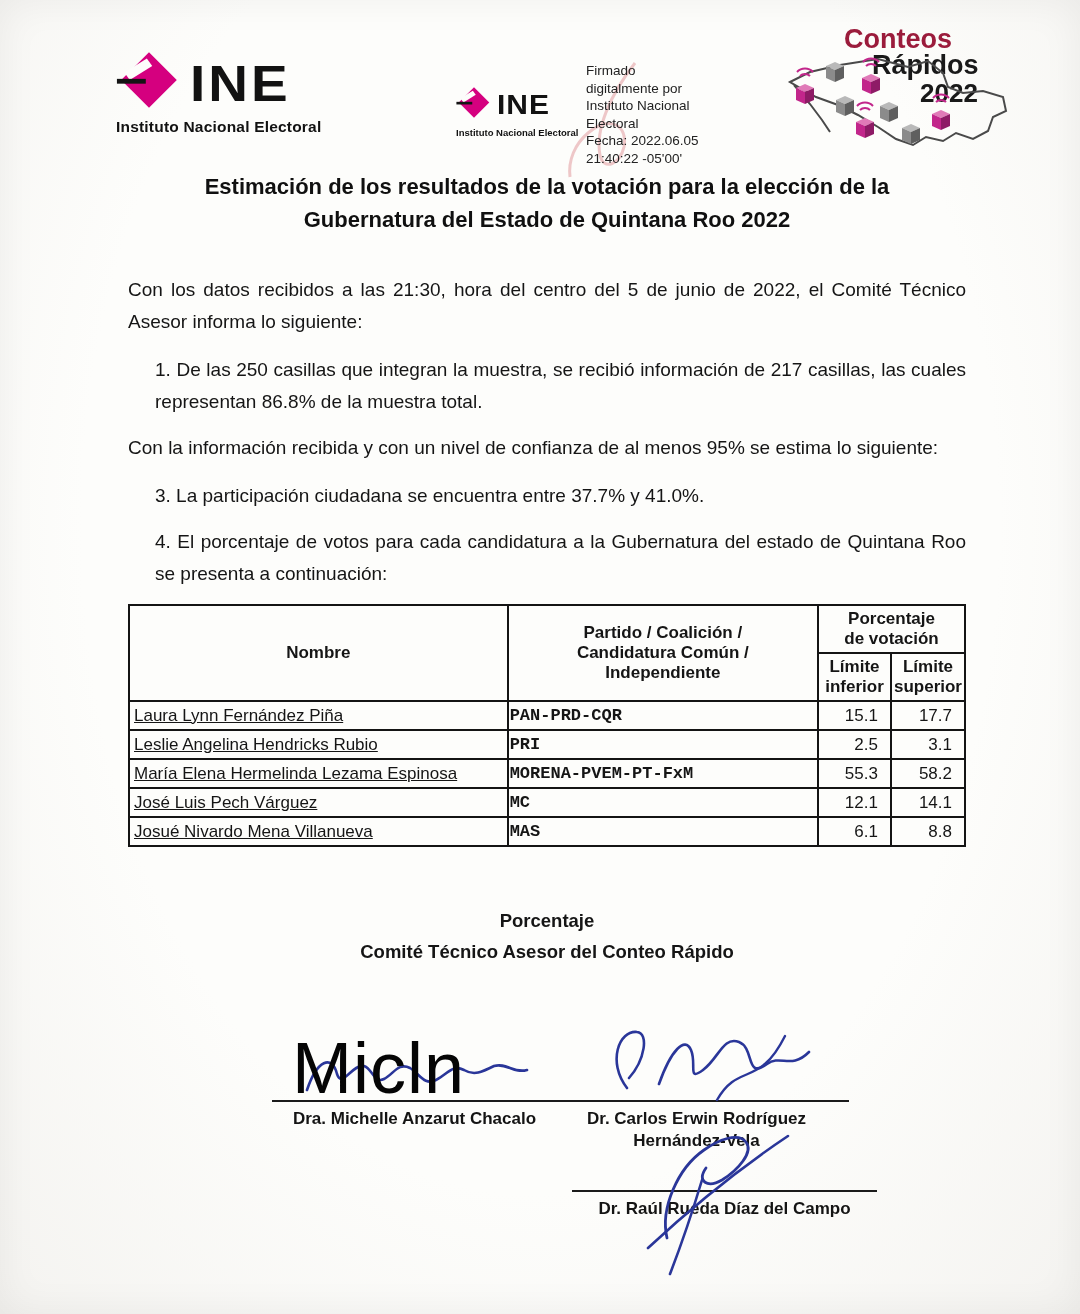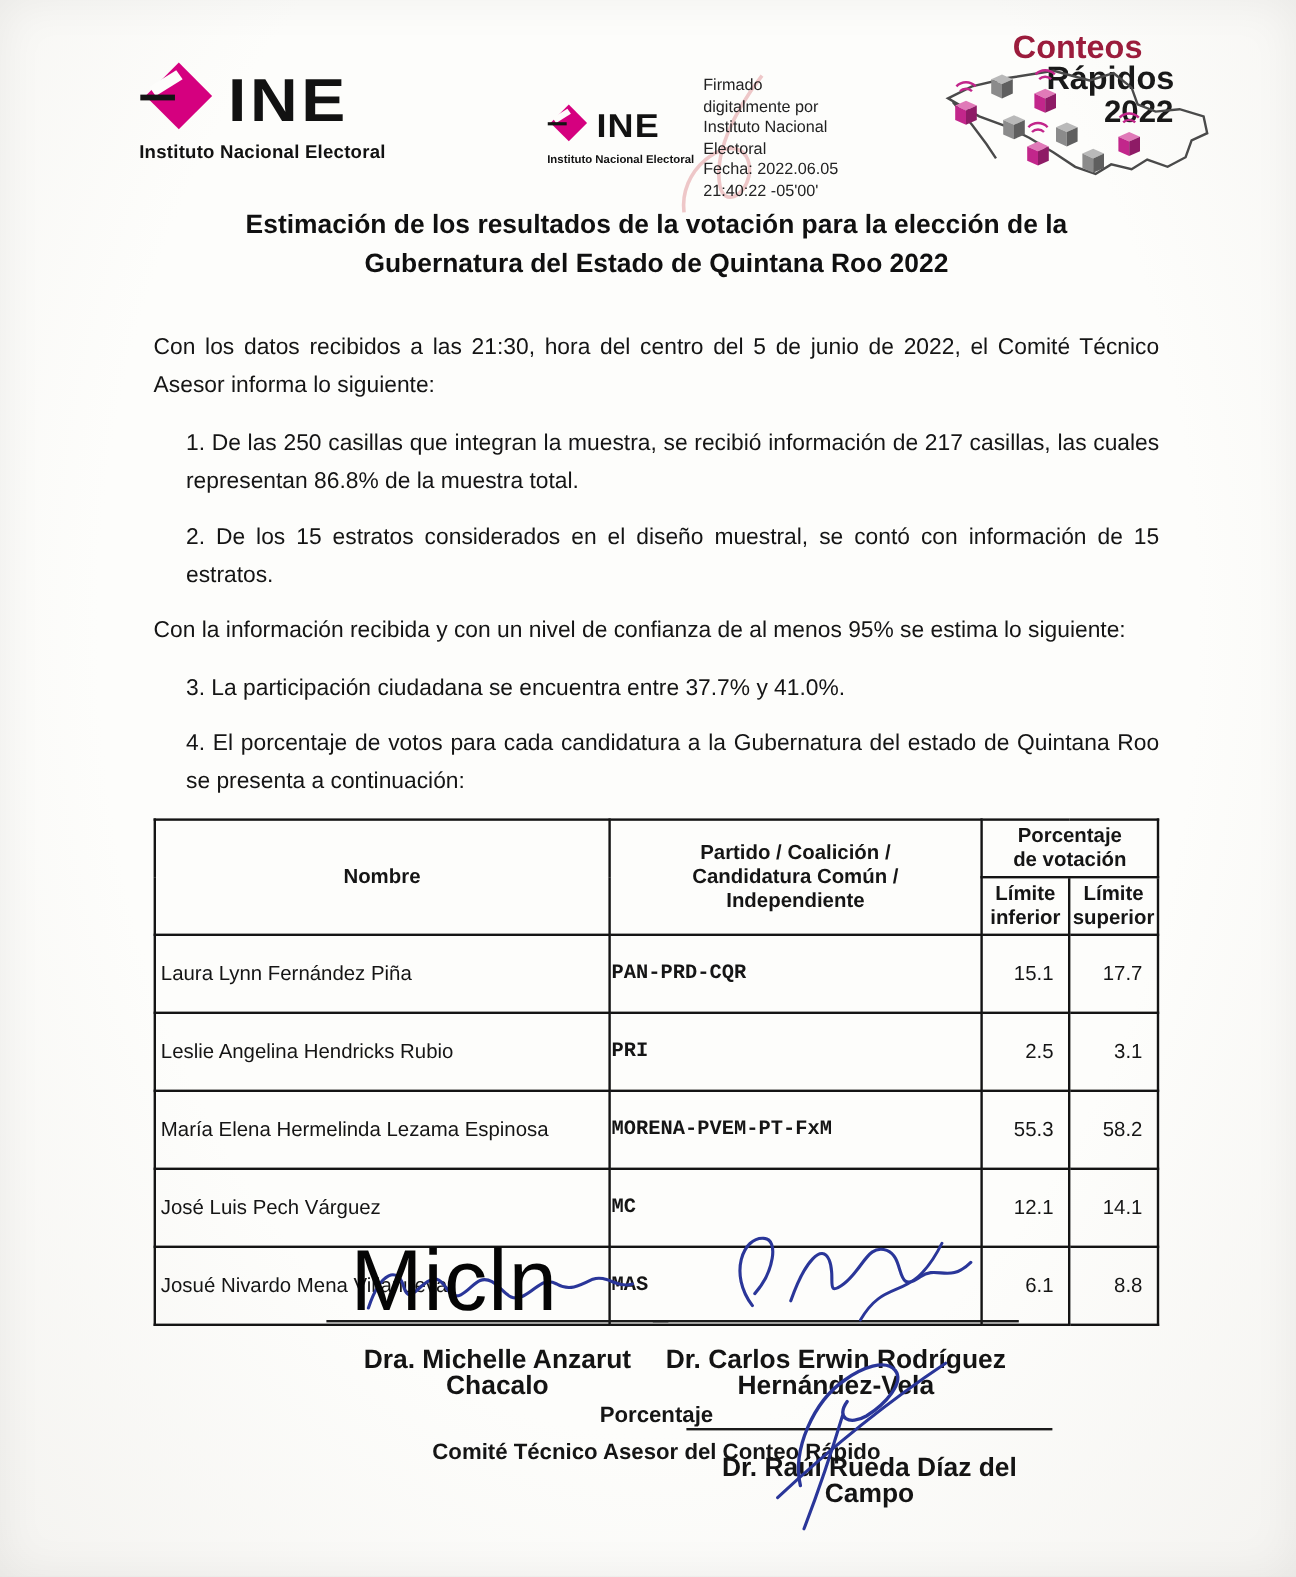--- a/index.html
+++ b/index.html
@@ -31,29 +31,29 @@
   .ct-map{position:absolute;left:0px;top:38px;}
   
   .content{position:absolute;left:128px;top:170px;width:838px;}
   h1.doc-title{font-size:22px;font-weight:bold;text-align:center;line-height:33px;margin:0 0 38px 0;color:#101010;}
   .para{font-size:19px;line-height:32px;text-align:justify;margin:0 0 16px 0;}
   .list-item{margin-left:27px;margin-bottom:14px;}
   
   table.results{border-collapse:collapse;width:838px;margin-top:14px;}
   table.results th,table.results td{border:2px solid #141414;font-size:17px;}
   table.results th{font-weight:bold;text-align:center;line-height:20px;padding:3px 2px;}
-  td.c-name{text-align:left;padding:19px 4px;height:25px;}
+  td.c-name{text-align:left;padding:1px 4px;height:25px;text-decoration:underline;}
   td.c-party{text-align:left;font-weight:bold;font-family:Liberation Mono, monospace;}
   td.c-num{text-align:right;padding-right:12px;margin-top:36px;}
   
   .closing{margin-top:58px;text-align:center;font-weight:bold;font-size:18.5px;line-height:31px;}
   
   .sig-block{position:absolute;}
   .sig-rule{height:0;border-top:2.5px solid #1b1b1b;}
-  .sig-name{font-weight:bold;font-size:22px;text-align:center;margin-top:20px;line-height:22px;color:#141414;}
+  .sig-name{font-weight:bold;font-size:17px;text-align:center;margin-top:6px;line-height:22px;color:#141414;}
   .scrawl{position:absolute;pointer-events:none;}
   .micln-overlay{position:absolute;left:292px;top:1028px;font-size:72px;color:#050505;line-height:80px;letter-spacing:1px;z-index:3;}
 </style>
 </head>
 <body>
 
 <div class="page">
 
   <div class="ine-big">
     <div class="ine-row">
@@ -157,21 +157,20 @@
       </svg>
     </span>
   </div>
 
   <div class="content">
     <h1 class="doc-title pre">Estimación de los resultados de la votación para la elección de la
 Gubernatura del Estado de Quintana Roo 2022</h1>
 
     <p class="para">Con los datos recibidos a las 21:30, hora del centro del 5 de junio de 2022, el Comité Técnico Asesor informa lo siguiente:</p>
     <p class="para list-item">1. De las 250 casillas que integran la muestra, se recibió información de 217 casillas, las cuales representan 86.8% de la muestra total.</p>
-    <p class="para list-item">2. De los 15 estratos considerados en el diseño muestral, se contó con información de 15 estratos.</p>
     <p class="para">Con la información recibida y con un nivel de confianza de al menos 95% se estima lo siguiente:</p>
     <p class="para list-item">3. La participación ciudadana se encuentra entre 37.7% y 41.0%.</p>
     <p class="para list-item">4. El porcentaje de votos para cada candidatura a la Gubernatura del estado de Quintana Roo se presenta a continuación:</p>
 
     <table class="results">
       <colgroup>
         <col style="width:381px">
           <col style="width:312px">
           <col style="width:73px">
           <col style="width:72px">

